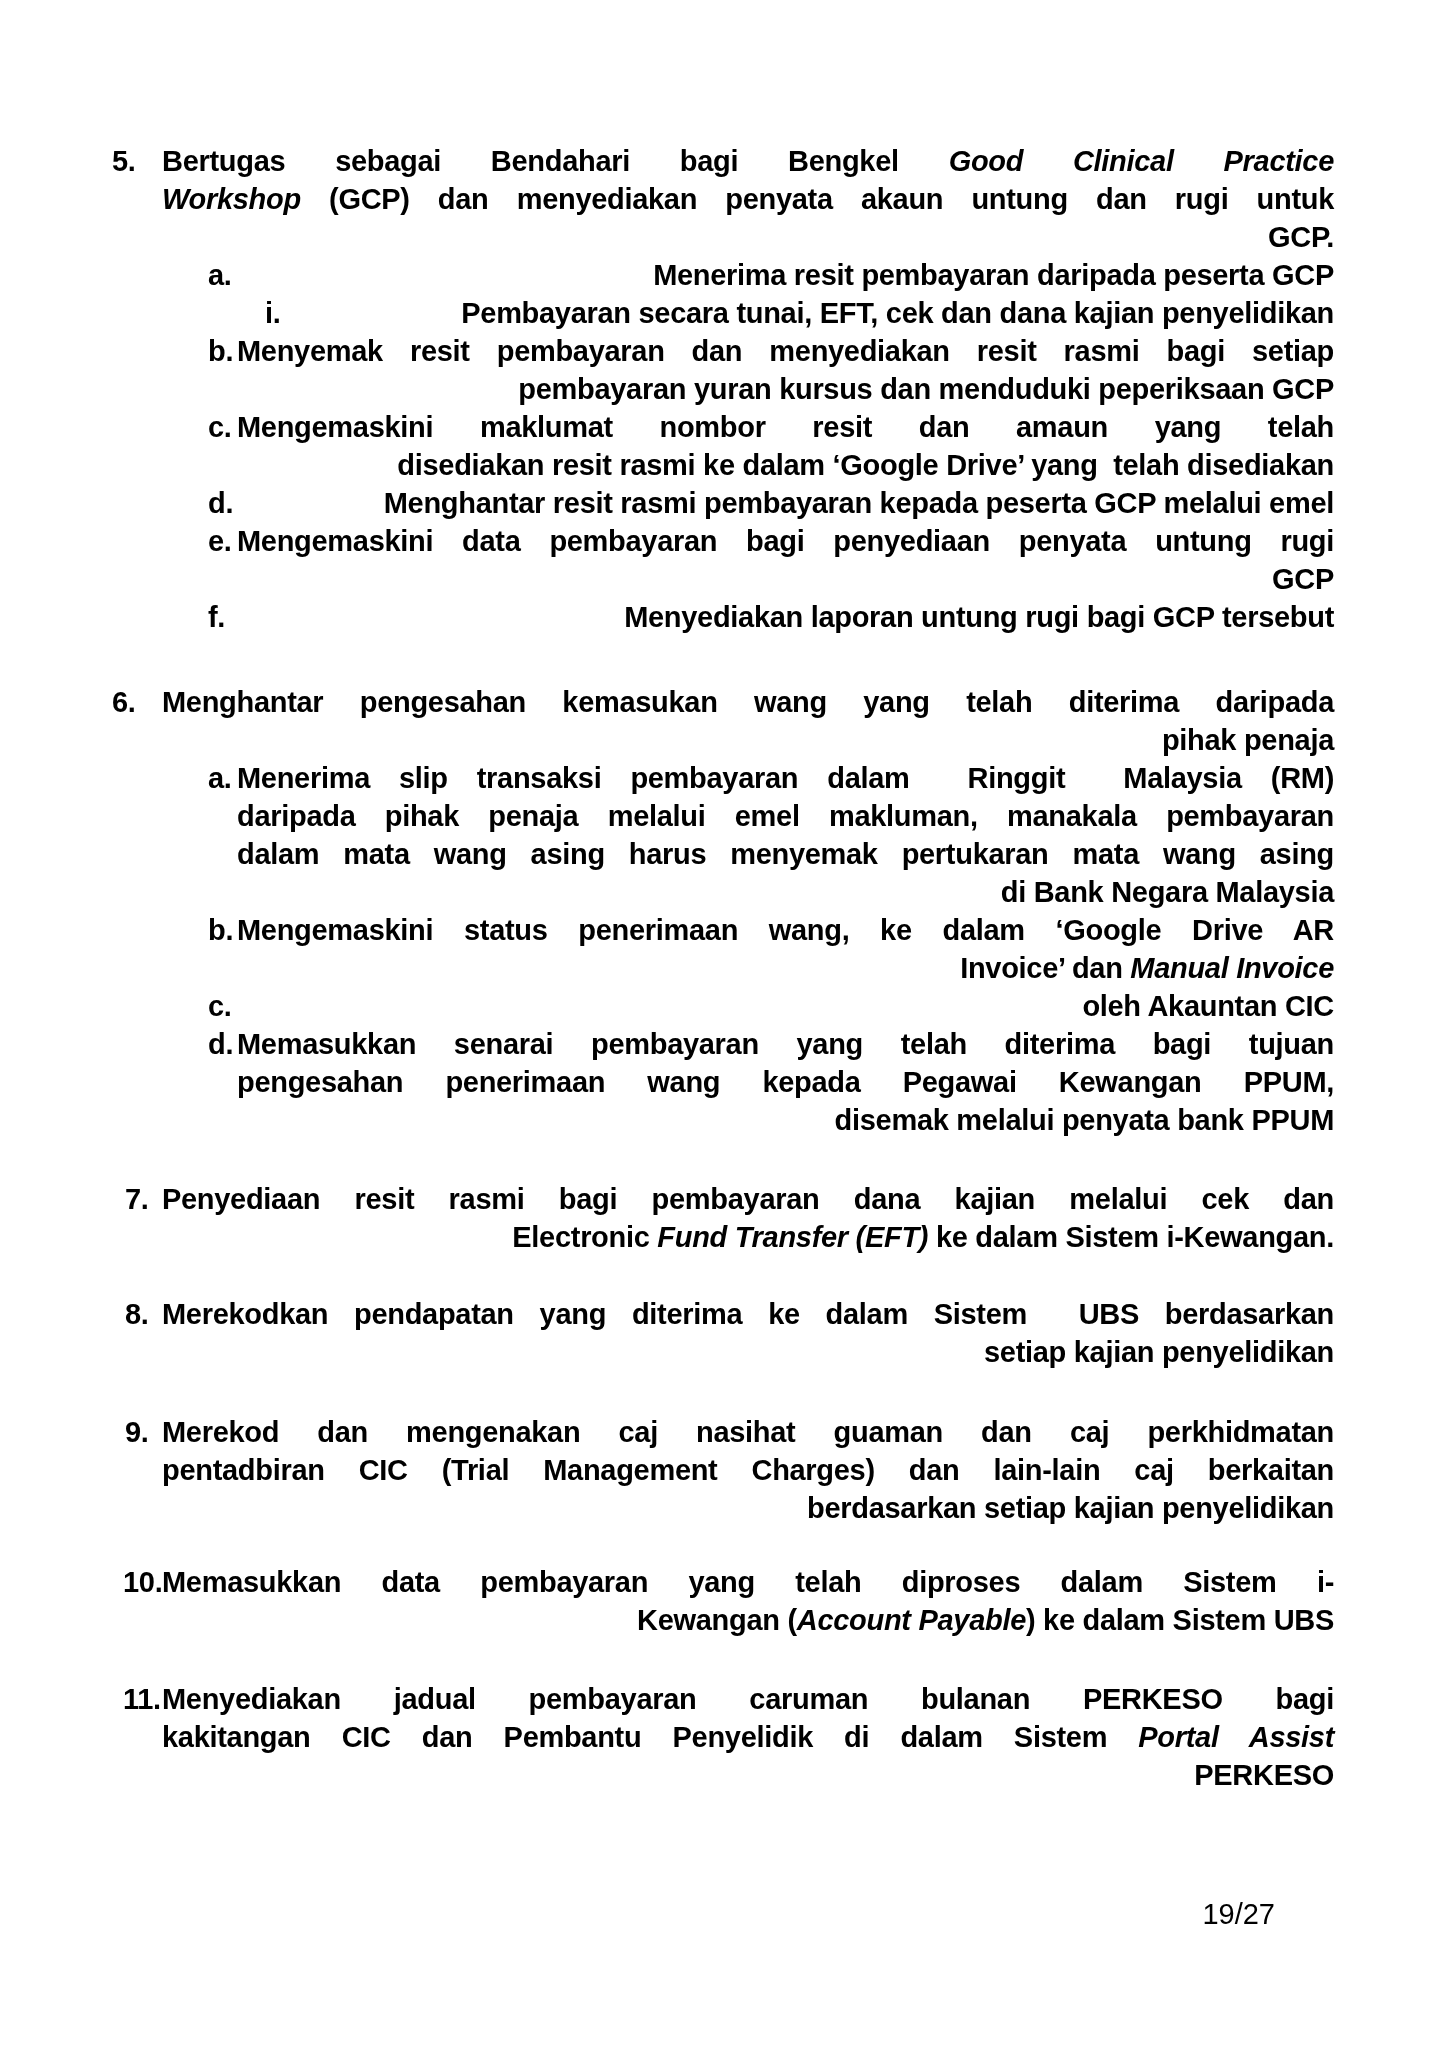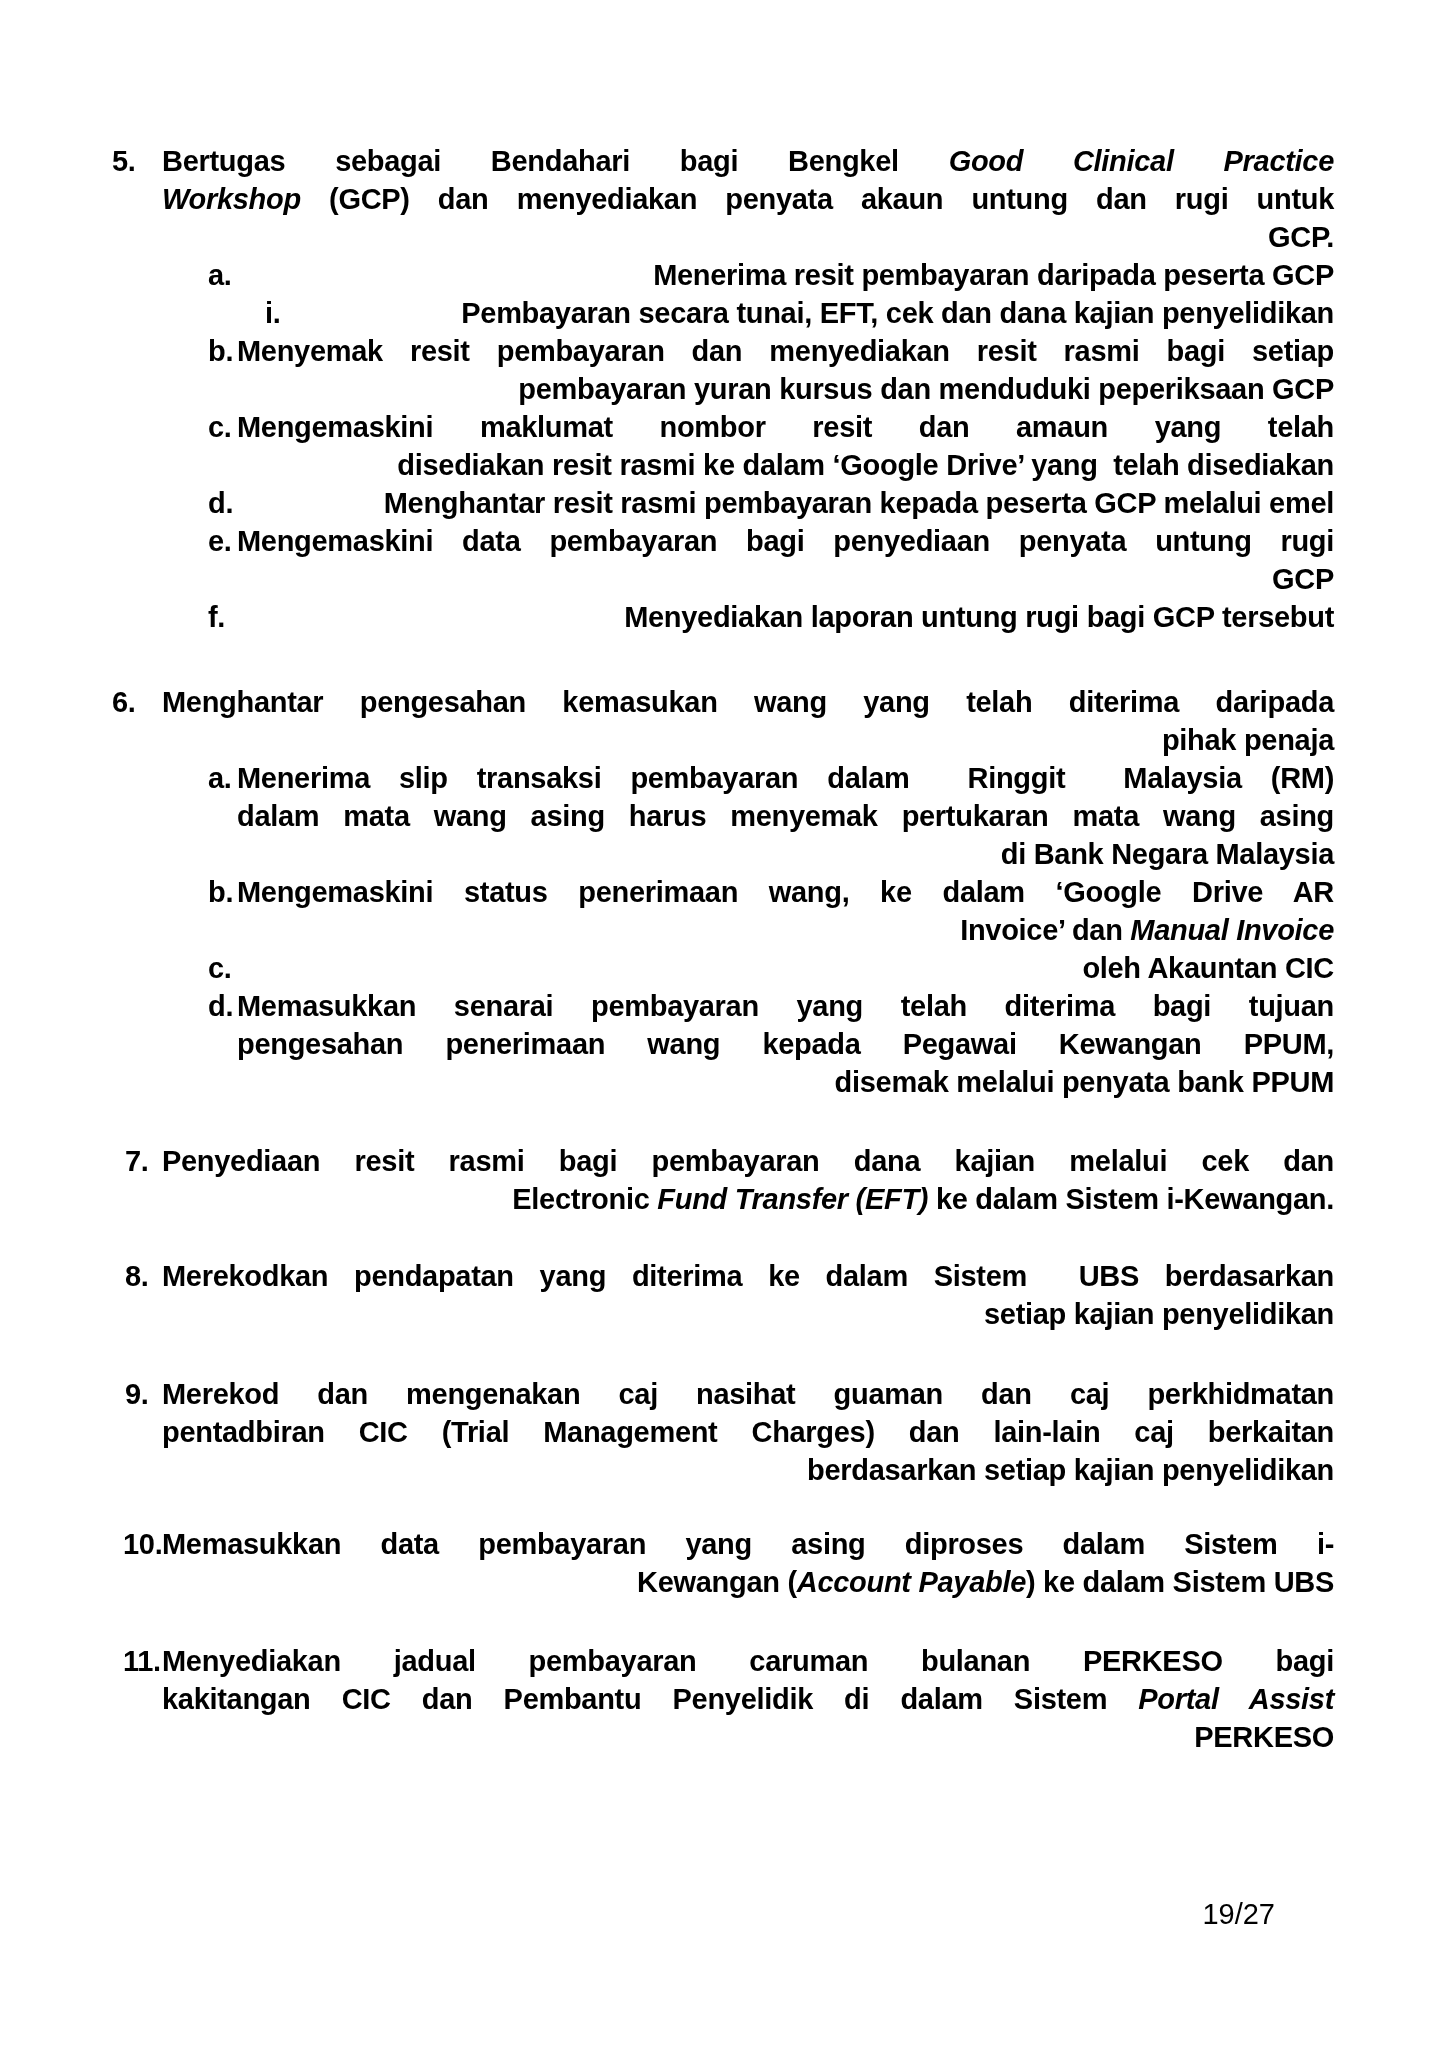--- a/index.html
+++ b/index.html
@@ -120,20 +120,21 @@
         <span class="marker" style="left: -50px;">6.</span>
         <div class="lines" style="padding-left: 0px;">
           <div class="ln j"><span>Menghantar pengesahan kemasukan wang yang telah diterima daripada</span></div>
           <div class="ln"><span>pihak penaja</span></div>
         </div>
       </div>
       <div class="block">
         <span class="marker" style="left: 46px;">a.</span>
         <div class="lines" style="padding-left: 75px;">
           <div class="ln j"><span>Menerima slip transaksi pembayaran dalam&nbsp; Ringgit&nbsp; Malaysia (RM)</span></div>
+          <div class="ln j"><span>daripada pihak penaja melalui emel makluman, manakala pembayaran</span></div>
           <div class="ln j"><span>dalam mata wang asing harus menyemak pertukaran mata wang asing</span></div>
           <div class="ln"><span>di Bank Negara Malaysia</span></div>
         </div>
       </div>
       <div class="block">
         <span class="marker" style="left: 46px;">b.</span>
         <div class="lines" style="padding-left: 75px;">
           <div class="ln j"><span>Mengemaskini status penerimaan wang, ke dalam ‘Google Drive AR</span></div>
           <div class="ln"><span>Invoice’ dan </span><em>Manual Invoice</em></div>
         </div>
@@ -170,21 +171,21 @@
         <span class="marker" style="left: -37px;">9.</span>
         <div class="lines" style="padding-left: 0px;">
           <div class="ln j"><span>Merekod dan mengenakan caj nasihat guaman dan caj perkhidmatan</span></div>
           <div class="ln j"><span>pentadbiran CIC (Trial Management Charges) dan lain-lain caj berkaitan</span></div>
           <div class="ln"><span>berdasarkan setiap kajian penyelidikan</span></div>
         </div>
       </div>
       <div class="block" style="margin-top: 36px;">
         <span class="marker" style="left: -39px;">10.</span>
         <div class="lines" style="padding-left: 0px;">
-          <div class="ln j"><span>Memasukkan data pembayaran yang asing diproses dalam Sistem i-</span></div>
+          <div class="ln j"><span>Memasukkan data pembayaran yang telah diproses dalam Sistem i-</span></div>
           <div class="ln"><span>Kewangan (</span><em>Account Payable</em><span>) ke dalam Sistem UBS</span></div>
         </div>
       </div>
       <div class="block" style="margin-top: 41px;">
         <span class="marker" style="left: -39px;">11.</span>
         <div class="lines" style="padding-left: 0px; margin-top: 24px;">
           <div class="ln j"><span>Menyediakan jadual pembayaran caruman bulanan PERKESO bagi</span></div>
           <div class="ln j"><span>kakitangan CIC dan Pembantu Penyelidik di dalam Sistem </span><em>Portal Assist</em></div>
           <div class="ln"><span>PERKESO</span></div>
         </div>

